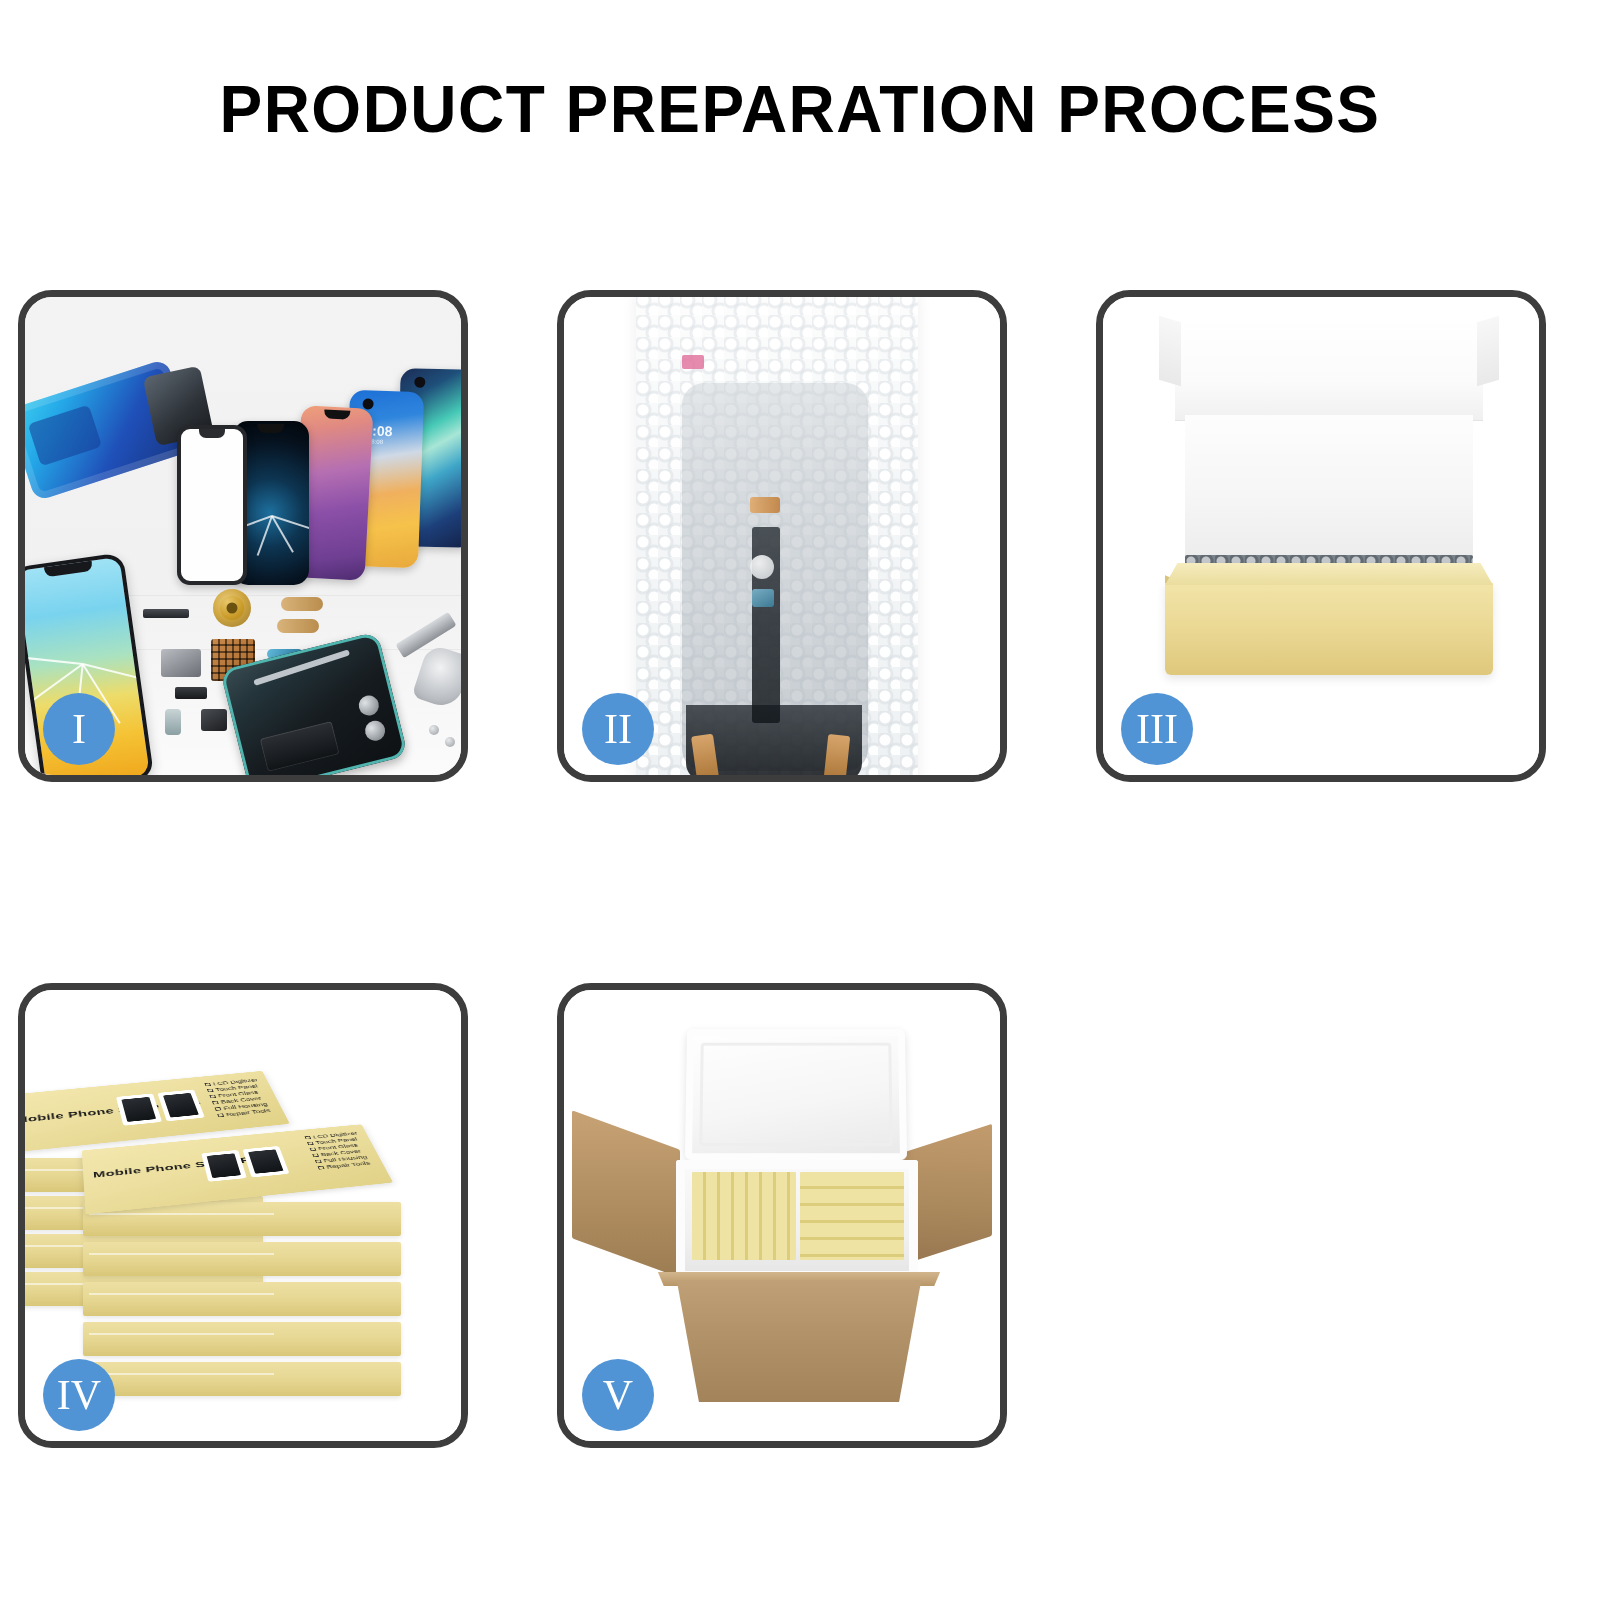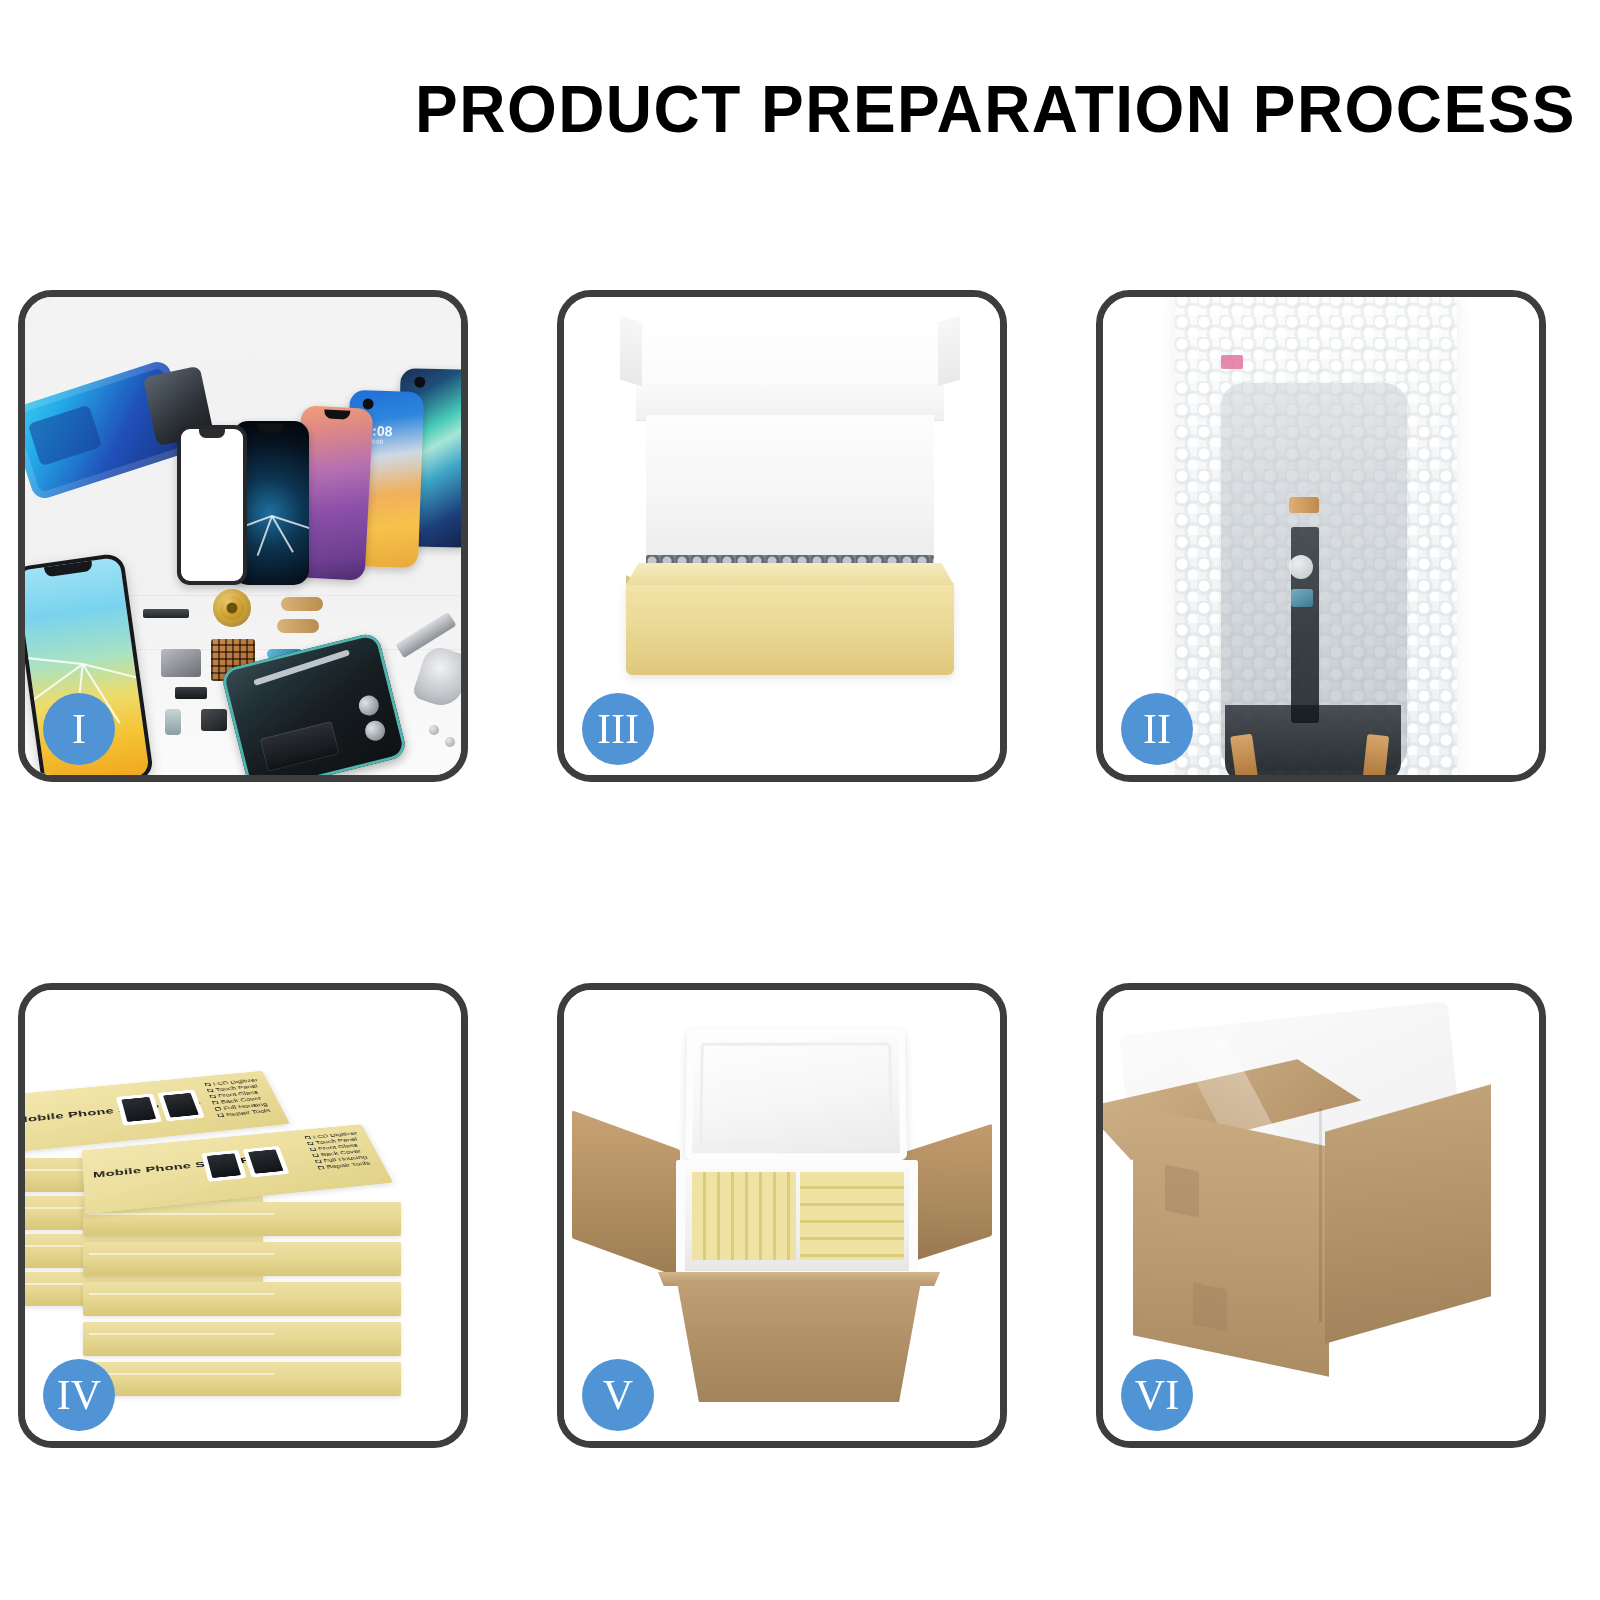--- a/index.html
+++ b/index.html
@@ -9,21 +9,21 @@
     height: 1600px;
     background: #ffffff;
     font-family: "Liberation Sans", sans-serif;
     overflow: hidden;
     position: relative;
   }
 
   
   .header {
     padding-top: 76px;
-    text-align: right;
+    text-align: center;
   }
   .title {
     font-size: 66px;
     font-weight: 700;
     letter-spacing: 1.5px;
     color: #000;
     line-height: 1.0;
     transform: scaleX(0.97);
   }
   .subtitle {
@@ -626,52 +626,52 @@
         <div class="strip"></div>
         <div class="batt"></div>
         <div class="lens"></div>
         <div class="lens lens2"></div>
       </div>
 
       <div class="p1-tweezer"></div>
       <div class="p1-brush"></div>
     </div>
     <div class="badge">I</div>
-  </div>
-
-  <div class="panel">
-    <div class="panel-stage">
-      <div class="p3-bg"></div>
-      <div class="p3-lid"></div>
-      <div class="p3-inner"></div>
-      <div class="p3-bubble"></div>
-      <div class="p3-tray-side"></div>
-      <div class="p3-tray"></div>
-    </div>
-    <div class="badge">III</div>
   </div>
 
   <div class="panel">
     <div class="panel-stage">
       <div class="p2-bg"></div>
       <div class="p2-wrap"></div>
       <div class="p2-screen"></div>
       <div class="p2-base"></div>
       <div class="p2-flex"></div>
       <div class="p2-conn"></div>
       <div class="p2-ic"></div>
       <div class="p2-ic2"></div>
       <div class="p2-tabL"></div>
       <div class="p2-tabR"></div>
       <div class="p2-label"></div>
     </div>
     <div class="badge">II</div>
   </div>
 
   <div class="panel">
+    <div class="panel-stage">
+      <div class="p3-bg"></div>
+      <div class="p3-lid"></div>
+      <div class="p3-inner"></div>
+      <div class="p3-bubble"></div>
+      <div class="p3-tray-side"></div>
+      <div class="p3-tray"></div>
+    </div>
+    <div class="badge">III</div>
+  </div>
+
+  <div class="panel">
     <div class="panel-stage p4-stage">
       <div class="p4-bg"></div>
 
       <div class="box4" style="left:-24px; top:168px; width:262px;"></div>
       <div class="box4" style="left:-24px; top:206px; width:262px;"></div>
       <div class="box4" style="left:-24px; top:244px; width:262px;"></div>
       <div class="box4" style="left:-24px; top:282px; width:262px;"></div>
 
       <div class="box4-top" style="left:-16px; top:44px; width:286px; height:104px;">
         <div class="box4-brand">Mobile Phone Spare Parts</div>
@@ -768,28 +768,14 @@
       <div class="p5-inner-boxes">
         <div class="p5-col"></div>
         <div class="p5-col horiz"></div>
       </div>
       <div class="p5-carton-lip"></div>
       <div class="p5-carton"></div>
     </div>
     <div class="badge">V</div>
   </div>
 
-  <div class="panel">
-    <div class="panel-stage">
-      <div class="p6-bg"></div>
-      <div class="p6-backsheet"></div>
-      <div class="p6-top"></div>
-      <div class="p6-tape-top"></div>
-      <div class="p6-front"></div>
-      <div class="p6-side"></div>
-      <div class="p6-seam"></div>
-      <div class="p6-tape-l1"></div>
-      <div class="p6-tape-l2"></div>
-    </div>
-    <div class="badge">VI</div>
-  </div>
 
 </div>
 
 </body></html>

